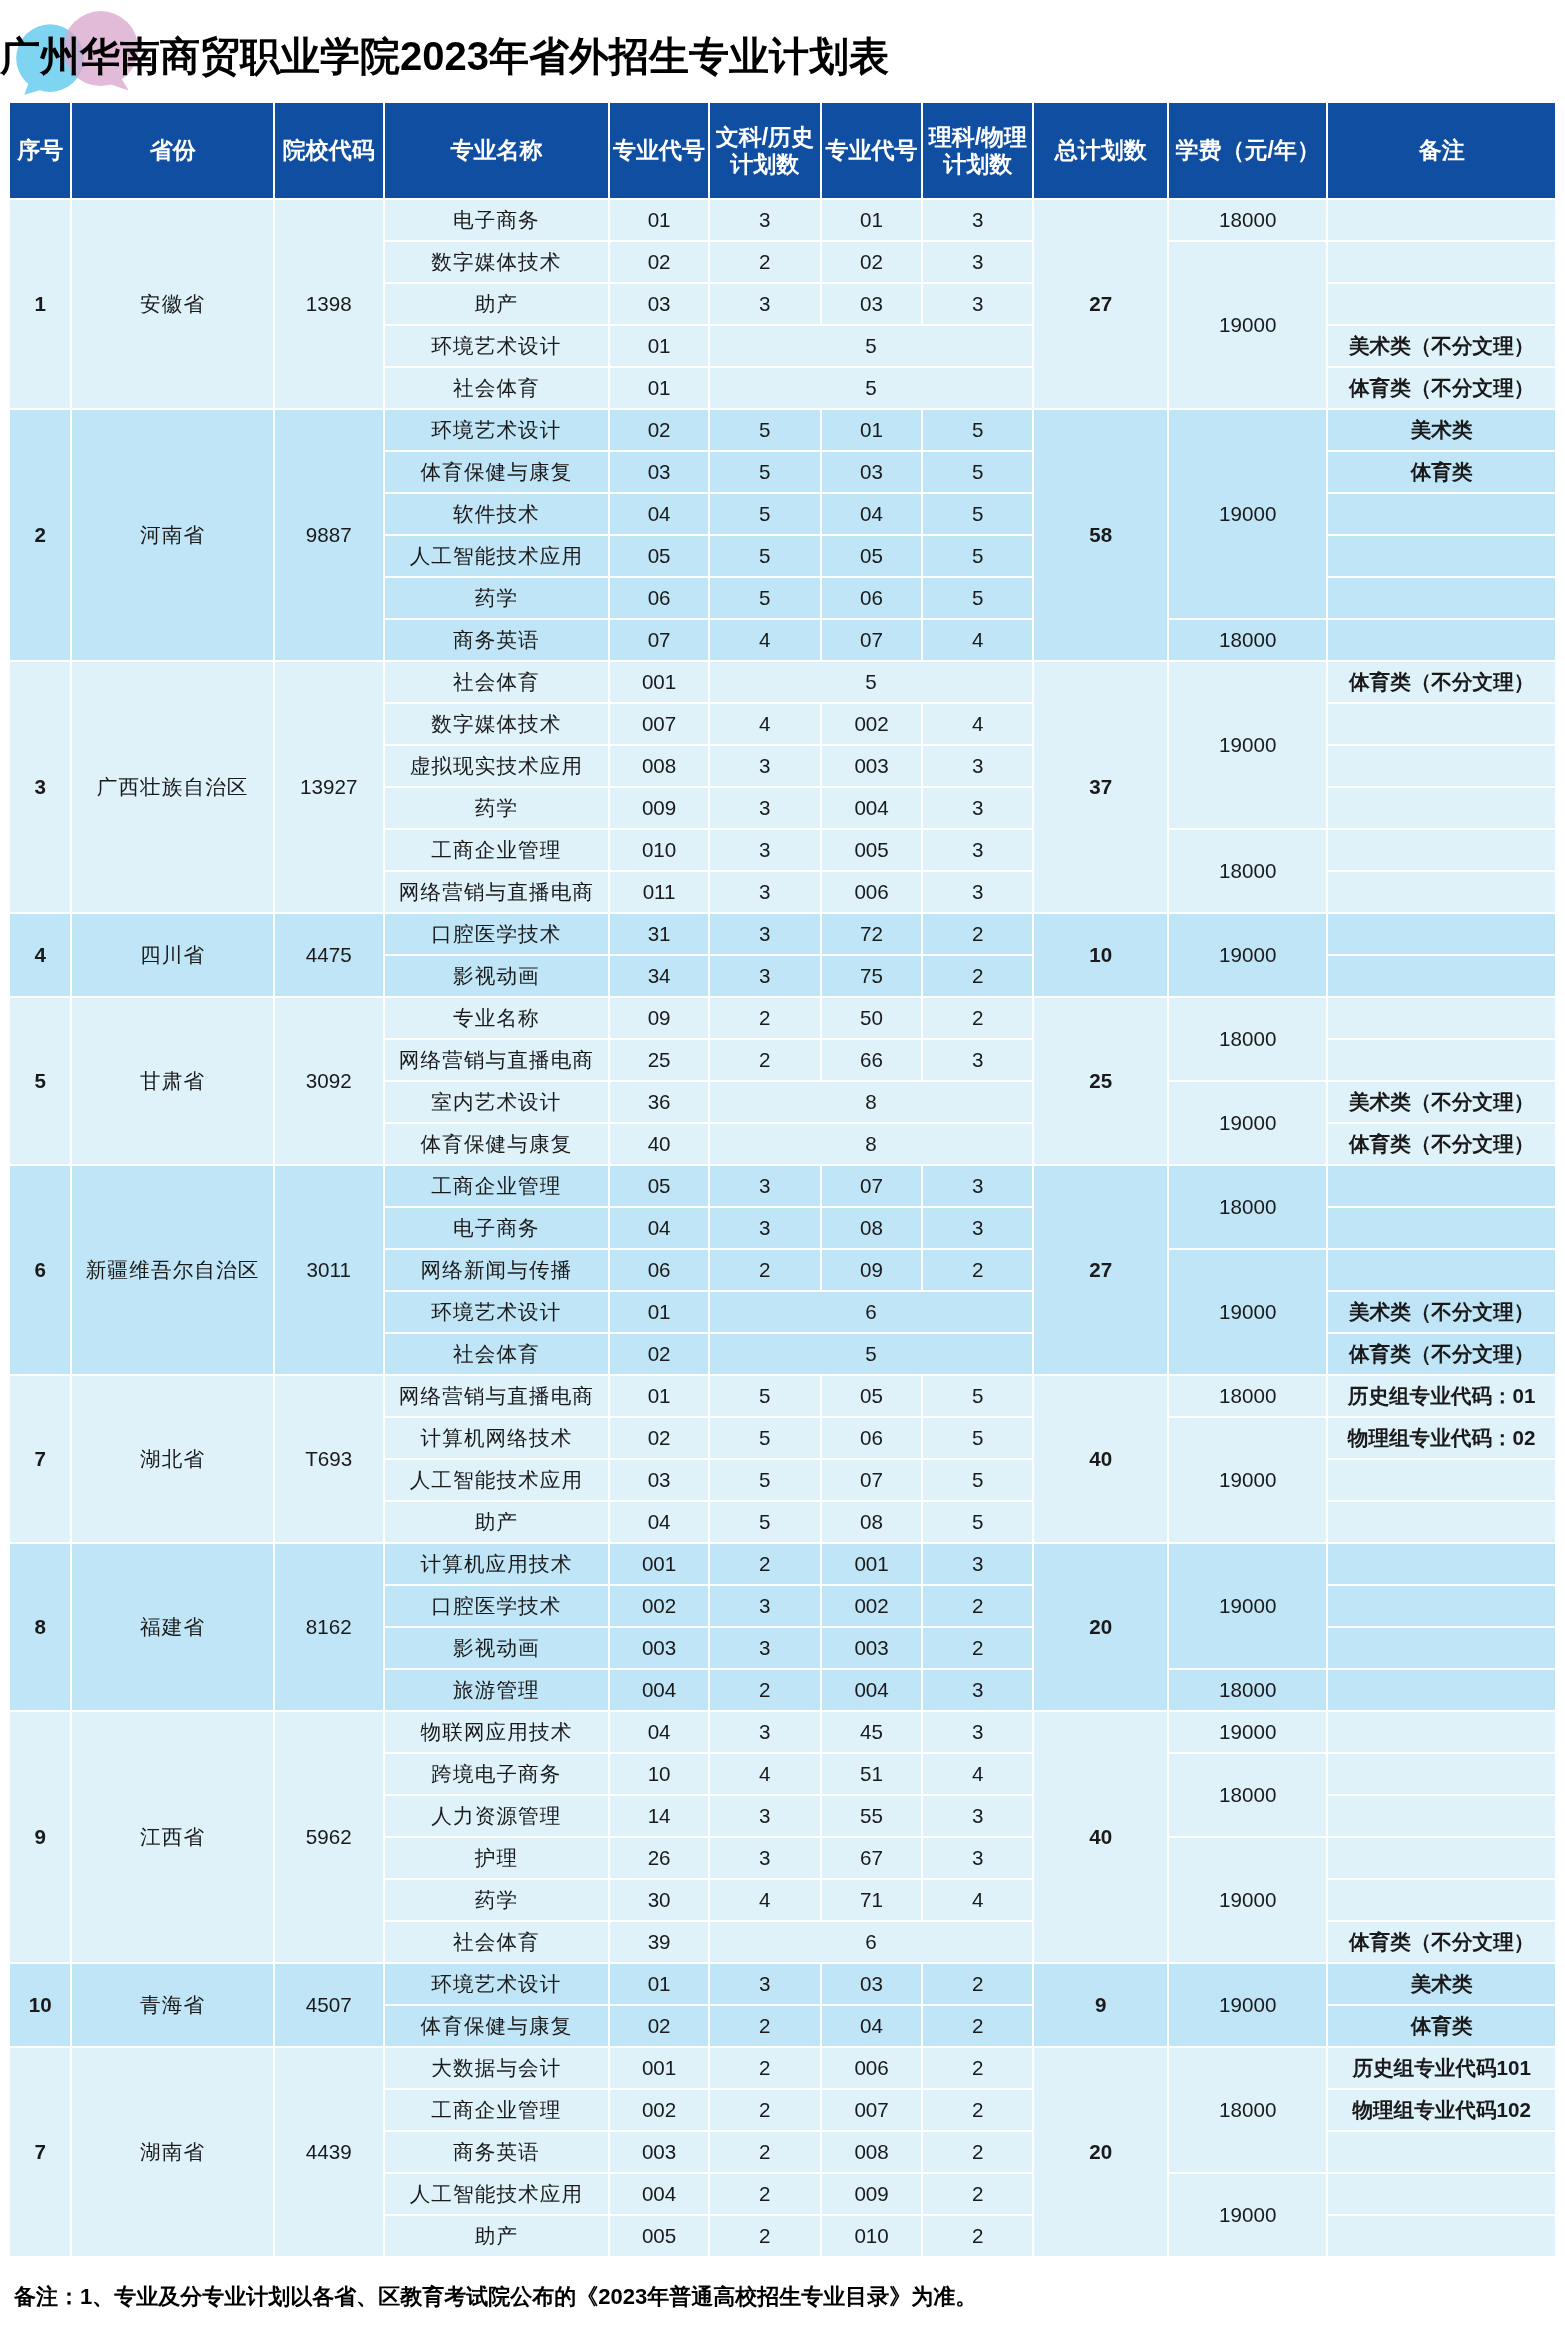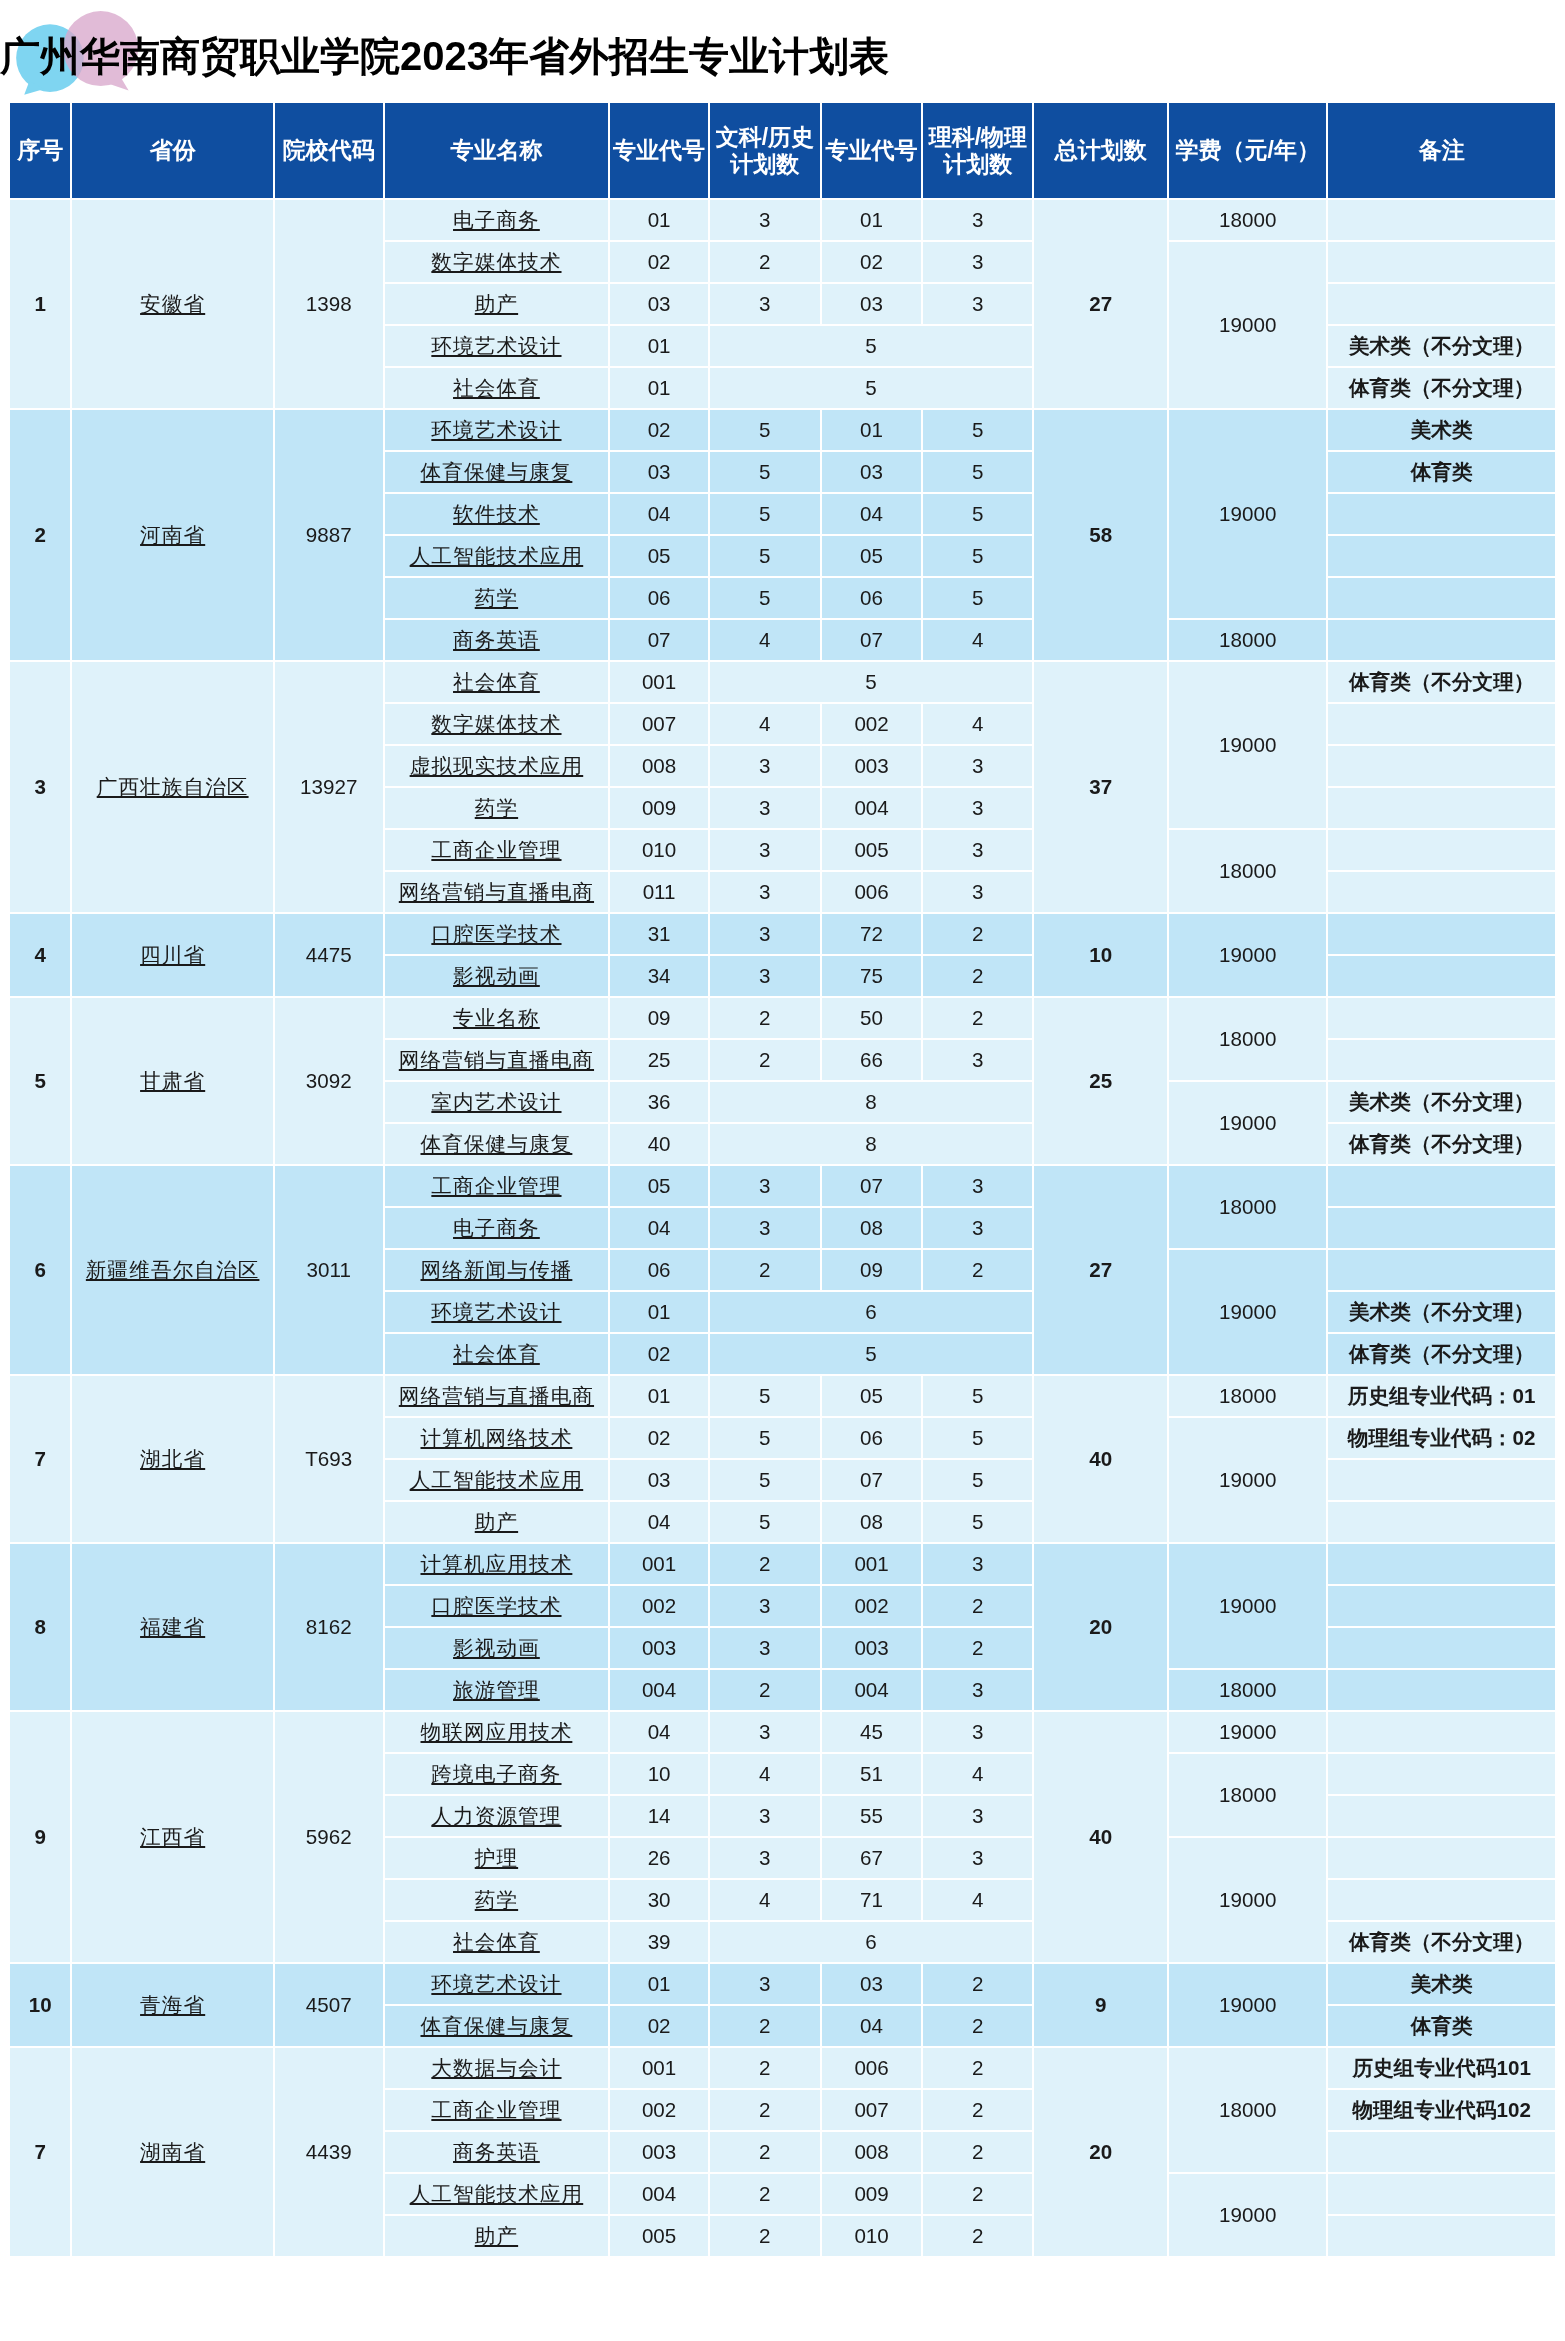--- a/index.html
+++ b/index.html
@@ -8,21 +8,21 @@
     .title{position:absolute;left:0;top:32px;width:1550px;font-size:40px;font-weight:700;line-height:49px;color:#000;white-space:nowrap;}
     table.plan{position:absolute;left:8px;top:101px;border-collapse:separate;border-spacing:2.9px;table-layout:fixed;width:1549px;}
     table.plan th, table.plan td{padding:0;text-align:center;vertical-align:middle;overflow:hidden;white-space:nowrap;}
     thead tr{height:95px;}
     thead th{background:#0f4ea0;color:#ffffff;font-size:23px;font-weight:700;line-height:26.5px;}
     tbody tr{height:40px;}
     tbody td{font-size:20.6px;line-height:23.5px;}
     tr.l td{background:#dff2fa;}
     tr.d td{background:#c0e5f7;}
     td.b{font-weight:700;}
-    td.cn{letter-spacing:1.1px;text-decoration:underline;}
+    td.cn{letter-spacing:1.1px;}
     .foot{position:absolute;left:14px;top:2284px;height:46px;overflow:hidden;font-size:22px;font-weight:700;line-height:26.5px;color:#000;white-space:nowrap;}
     .foot .line2{padding-left:66px;}
   </style>
 </head>
 <body>
 
 <svg class="logo" viewBox="0 0 200 140" width="147" height="103">
   <g>
     <circle cx="68" cy="79" r="46" fill="#7fd5f1"></circle>
     <polygon points="40,110 33,129 60,121" fill="#7fd5f1"></polygon>
@@ -514,14 +514,15 @@
       <td>005</td>
       <td>2</td>
       <td>010</td>
       <td>2</td>
       <td class="b"></td>
     </tr>
   </tbody>
 </table>
 
 <div class="foot">
+  <div class="line1"><span>备注：</span><span>1、专业及分专业计划以各省、区教育考试院公布的《2023年普通高校招生专业目录》为准。</span></div>
 </div>
 
 
 </body></html>

